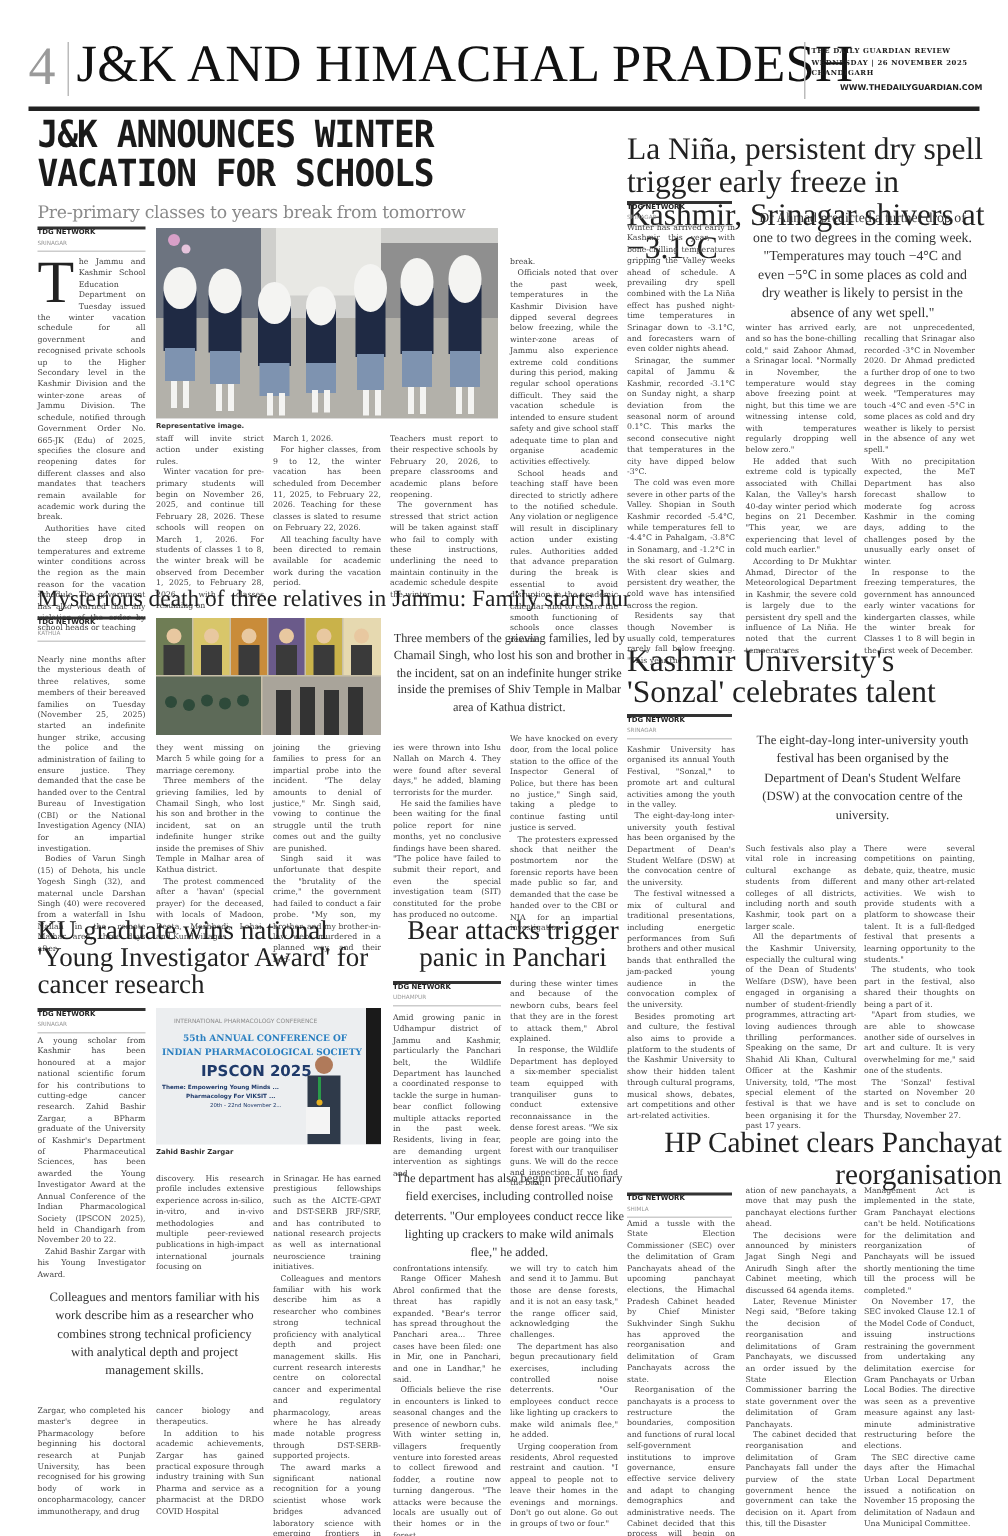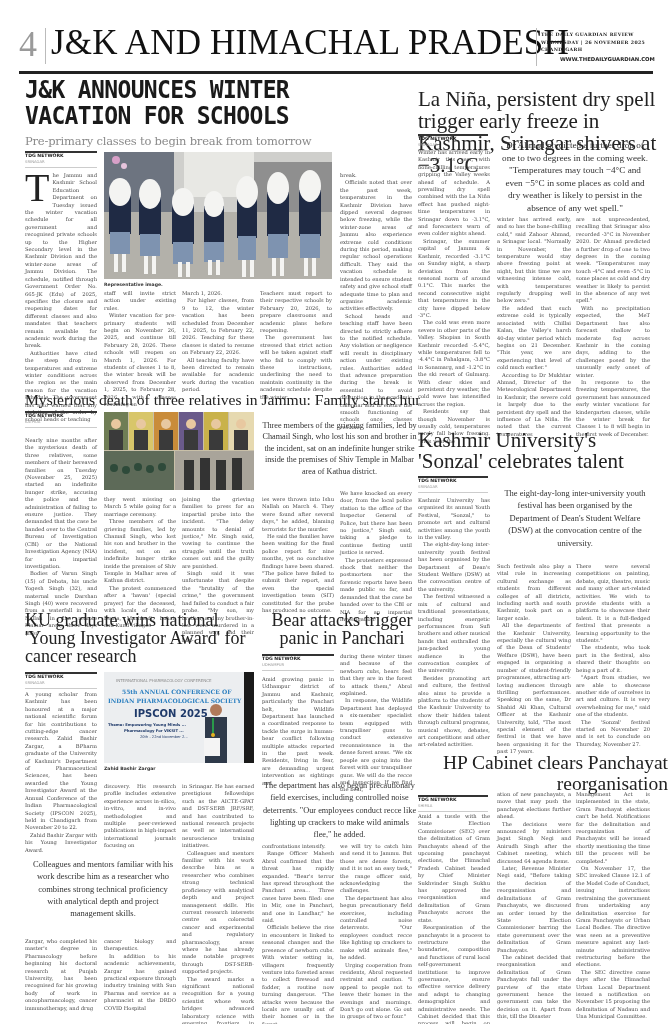--- a/index.html
+++ b/index.html
@@ -44,21 +44,21 @@
   <div>CHANDIGARH</div>
 </div>
 <div class="abs masthead-url">WWW.THEDAILYGUARDIAN.COM</div>
 <div class="abs masthead-rule"></div>
 
 <div>
   <div class="abs lead-head">
     <div>J&amp;K ANNOUNCES WINTER</div>
     <div>VACATION FOR SCHOOLS</div>
   </div>
-  <div class="abs lead-sub">Pre-primary classes to begin break from tomorrow</div>
+  <div class="abs lead-sub">Pre-primary classes to years break from tomorrow</div>
 
   <div class="abs" style="left:25px; top:151px; width:72px;">
     <div class="byline-rule"></div>
     <div class="byline">TDG NETWORK</div>
     <div class="byline-place">SRINAGAR</div>
   </div>
   <div class="abs body-text" style="left:25px; top:172px; width:72px;">
     <p><span class="dropcap">T</span><span>he Jammu and Kashmir School Education Department on Tuesday issued the winter vacation schedule for all government and recognised private schools up to the Higher Secondary level in the Kashmir Division and the winter-zone areas of Jammu Division. The schedule, notified through Government Order No. 665-JK (Edu) of 2025, specifies the closure and reopening dates for different classes and also mandates that teachers remain available for academic work during the break.</span></p>
     <p>Authorities have cited the steep drop in temperatures and extreme winter conditions across the region as the main reason for the vacation schedule. The government has also warned that any violation of the order by school heads or teaching</p>
   </div>

